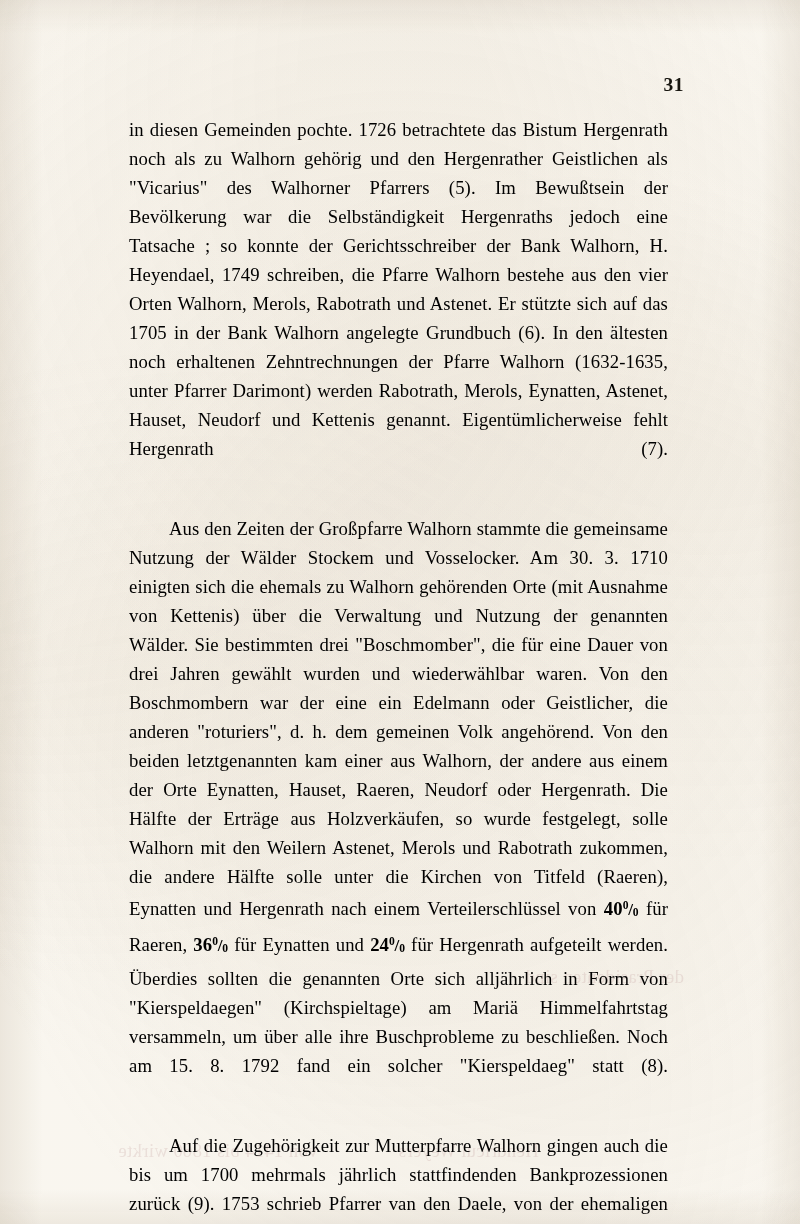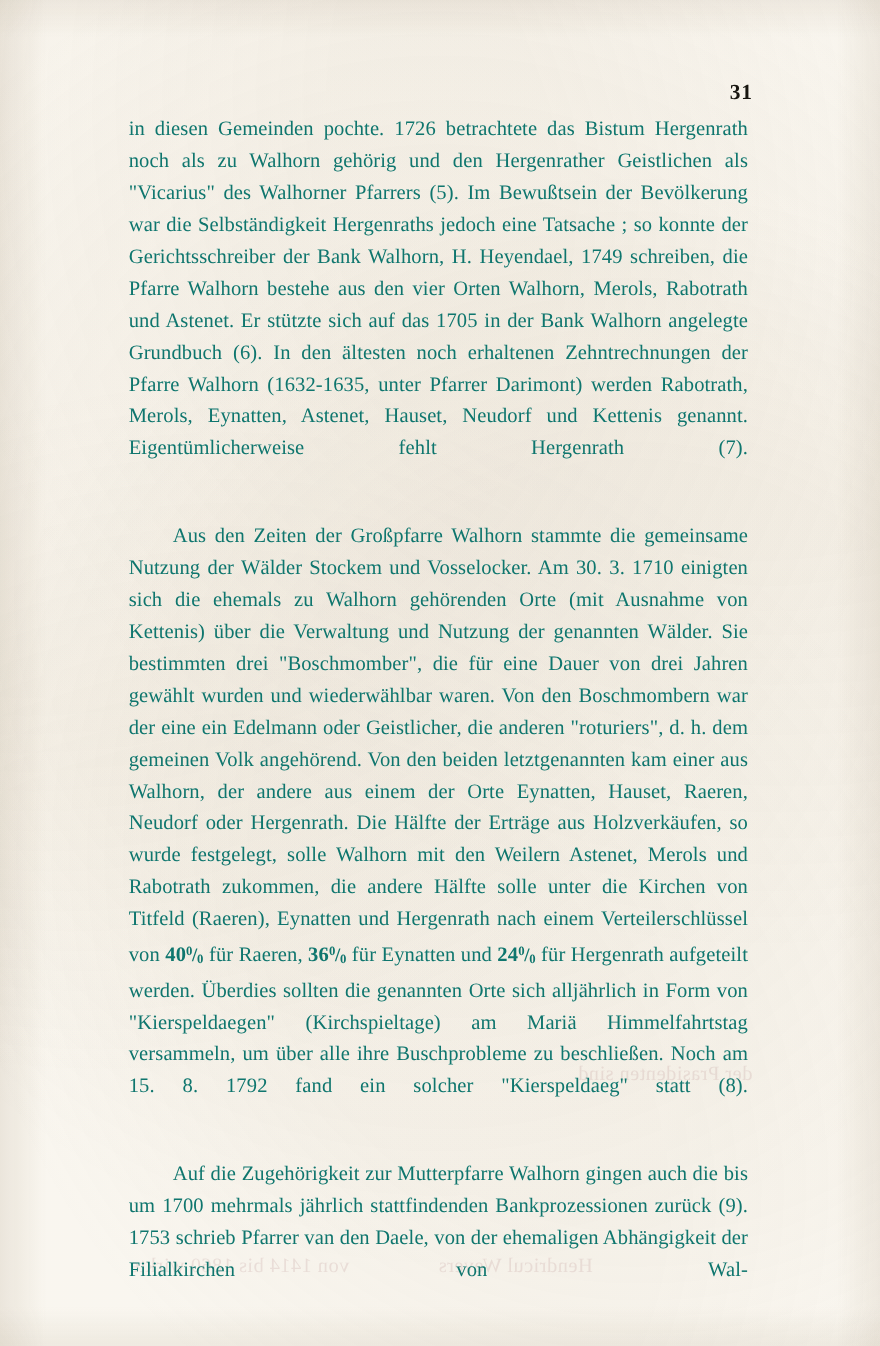--- a/index.html
+++ b/index.html
@@ -87,26 +87,26 @@
   }
 
   .textblock {
     position: absolute;
     top: 99px;
     left: 113px;
     width: 571px;
   }
 
   p.para {
-    margin: 4px;
+    margin: 16px;
     font-size: 18.7px;
     line-height: 29px;
     text-align: justify;
     text-justify: inter-word;
-    color: #0f766e;
+    color: #000000;
     letter-spacing: .1px;
     word-spacing: .1px;
     hyphens: none;
   }
   p.para + p.para { margin-top: 22px; }
   p.para.indented { text-indent: 40px; }
 
   
   p.para::after {
     content: "";

